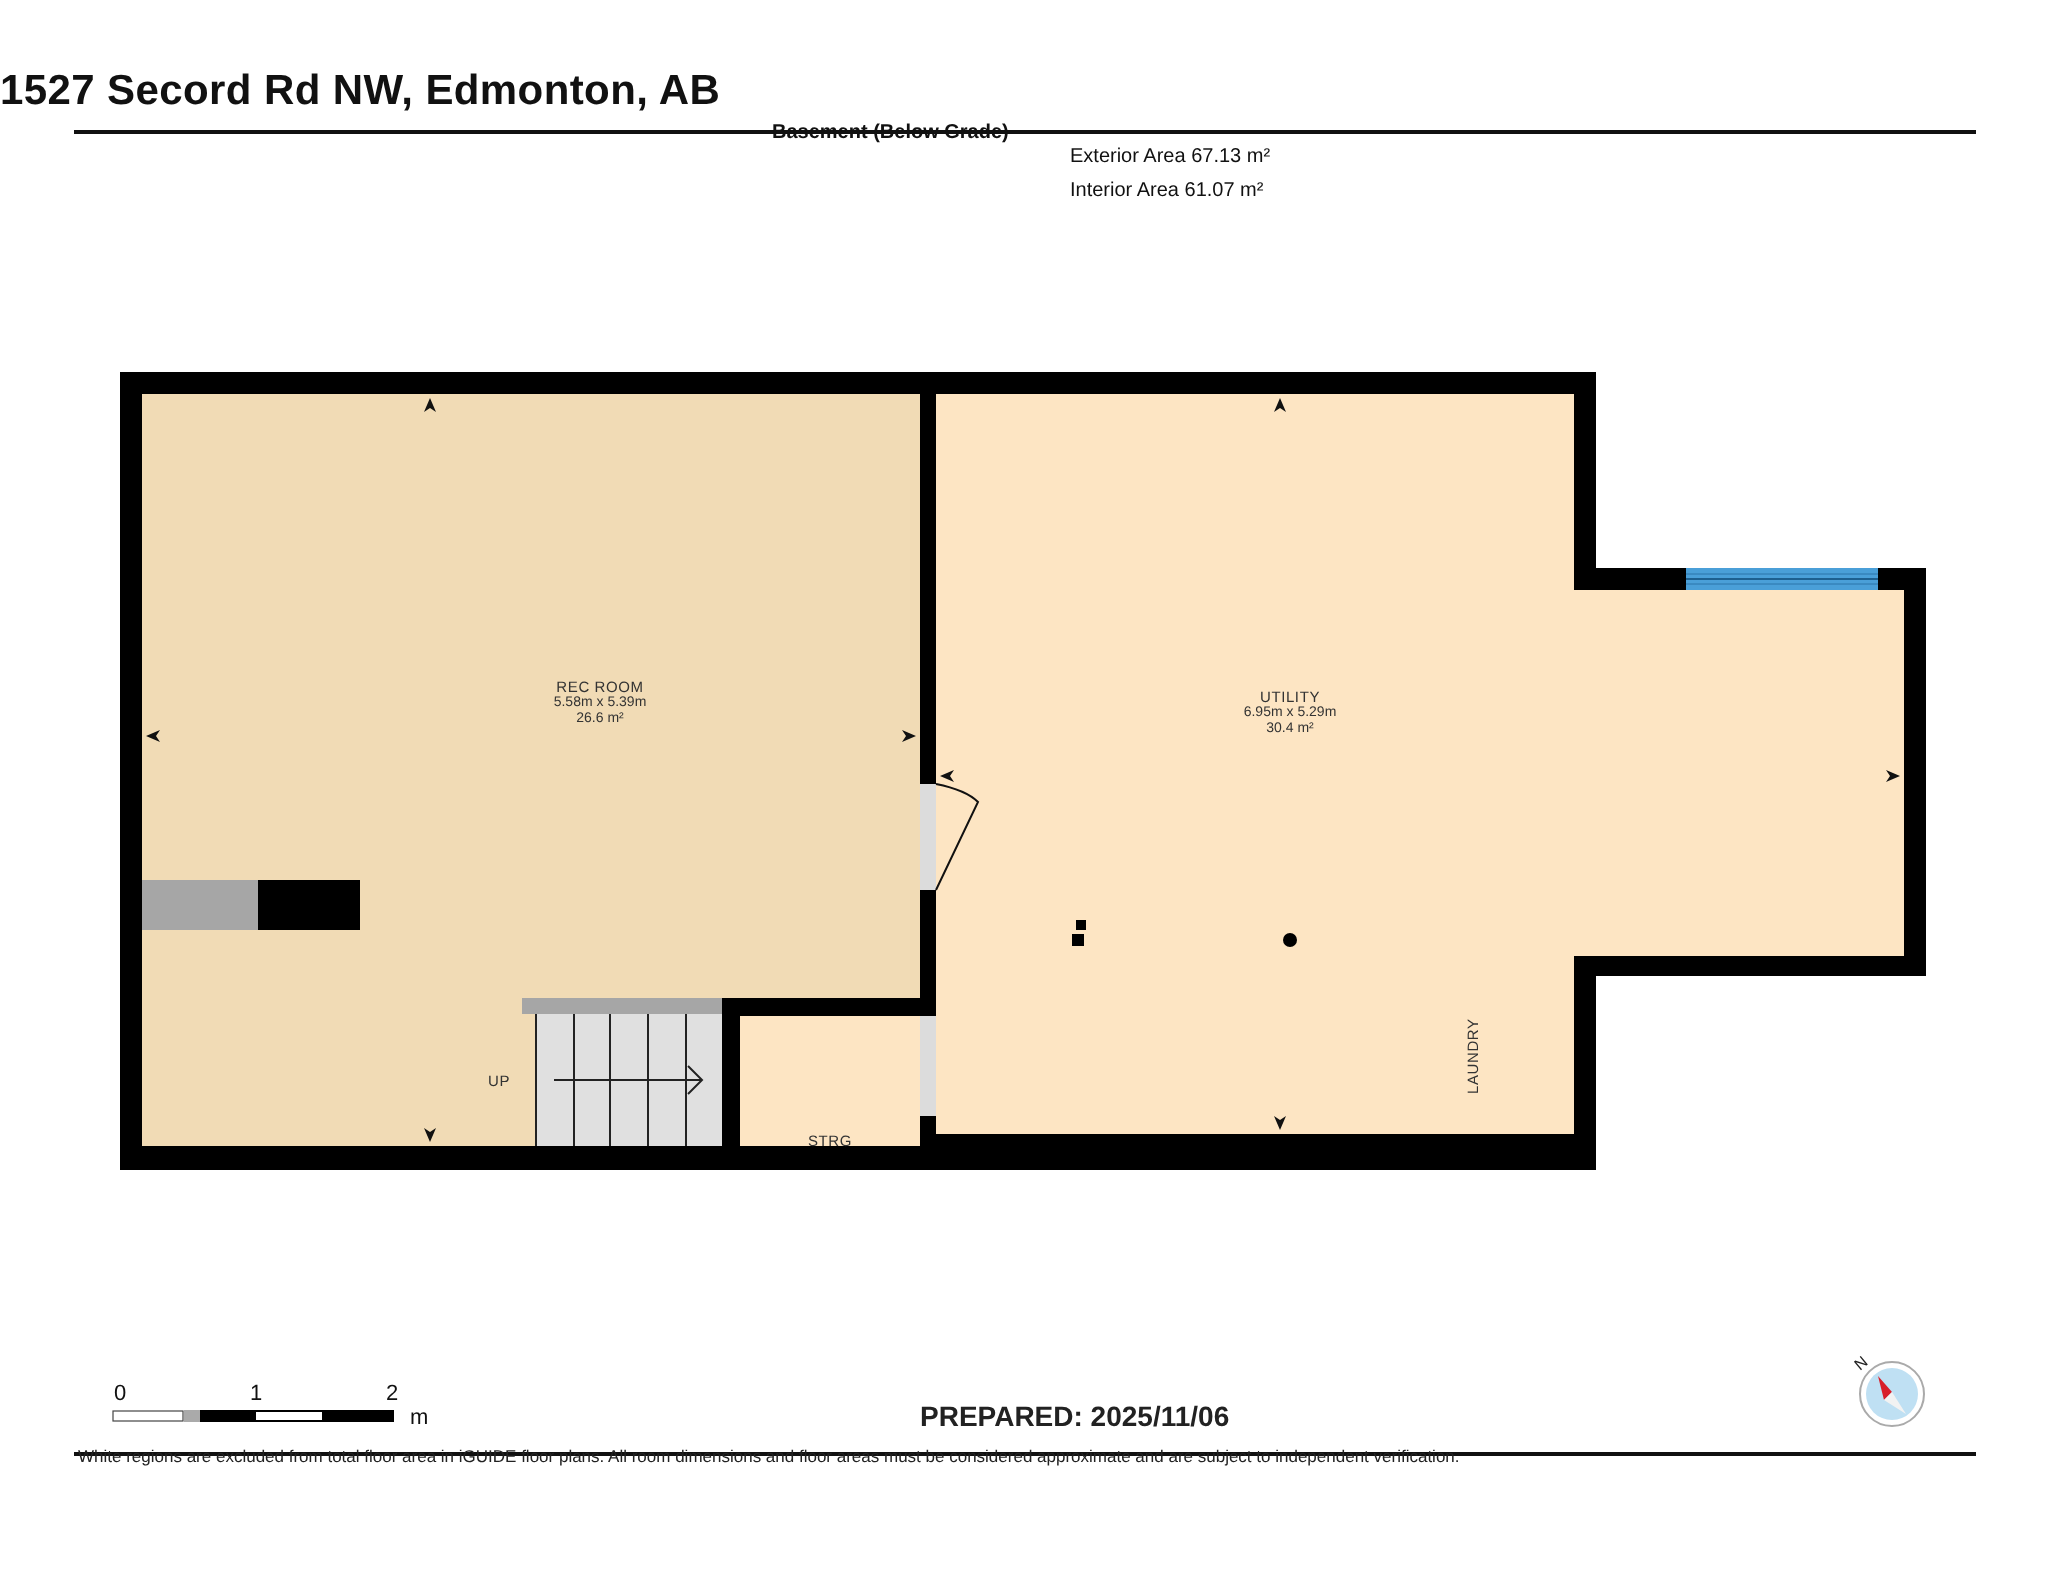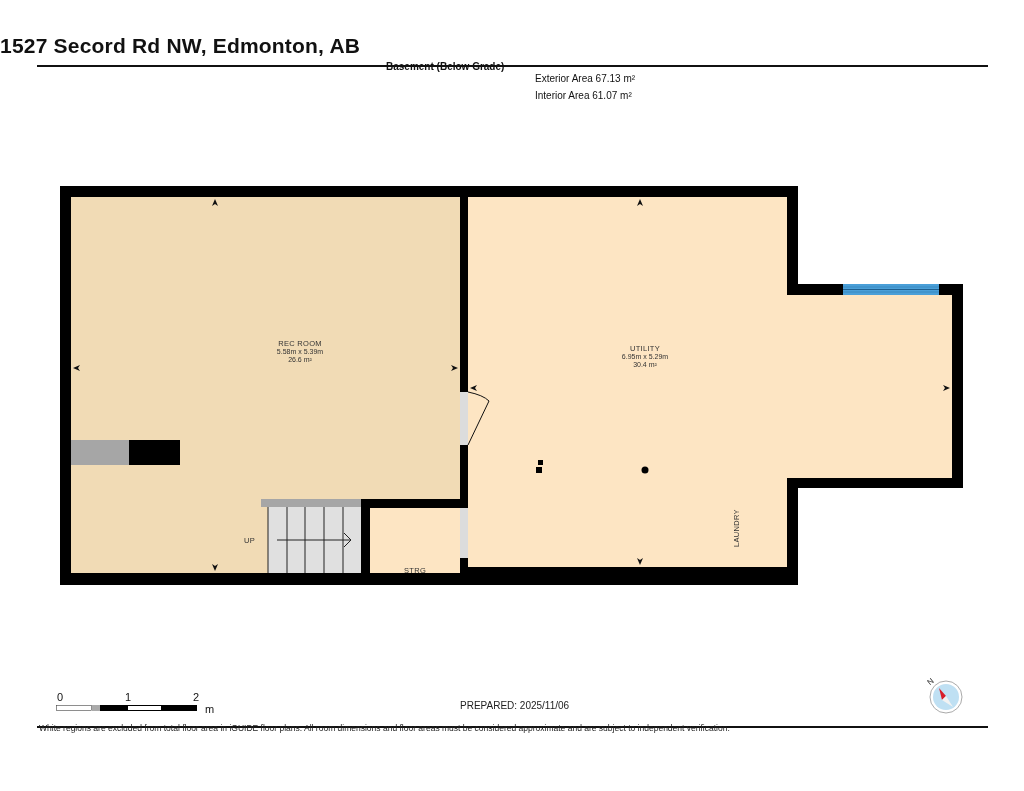--- a/index.html
+++ b/index.html
@@ -8,21 +8,21 @@
   .title { left: 0; width: 1024px; top: 34px; font-size: 21px; font-weight: bold; letter-spacing: 0.2px; }
   .rule-top { left: 37px; top: 65px; width: 951px; height: 2px; background: #111; }
   .level-name { left: 386px; top: 61px; font-size: 10px; font-weight: bold; }
   .area-line { left: 535px; font-size: 10px; }
   .plan { left: 0; top: 0; }
   .room-label { position: absolute; text-align: center; font-size: 7px; line-height: 8px; color: #333; margin-top: 24px; }
   .room-label .name { font-size: 7.5px; letter-spacing: 0.3px; }
   .small-label { position: absolute; font-size: 7.5px; color: #333; letter-spacing: 0.3px; }
   .laundry { transform: rotate(-90deg); transform-origin: left top; }
   .scale-nums { font-size: 11px; }
-  .prepared { left: 460px; top: 700px; font-size: 10px; color: #222; }
+  .prepared { left: 460px; top: 700px; font-size: 14px; color: #222; font-weight: bold; }
   .rule-bottom { left: 37px; top: 726px; width: 951px; height: 2px; background: #111; }
   .disclaimer { left: 39px; top: 723px; font-size: 8.5px; color: #222; }
 </style>
 </head>
 <body>
 
 <div class="abs title">1527 Secord Rd NW, Edmonton, AB</div>
 <div class="abs rule-top"></div>
 <div class="abs level-name">Basement (Below Grade)</div>
 <div class="abs area-line" style="top:73px;">Exterior Area 67.13 m²</div>

